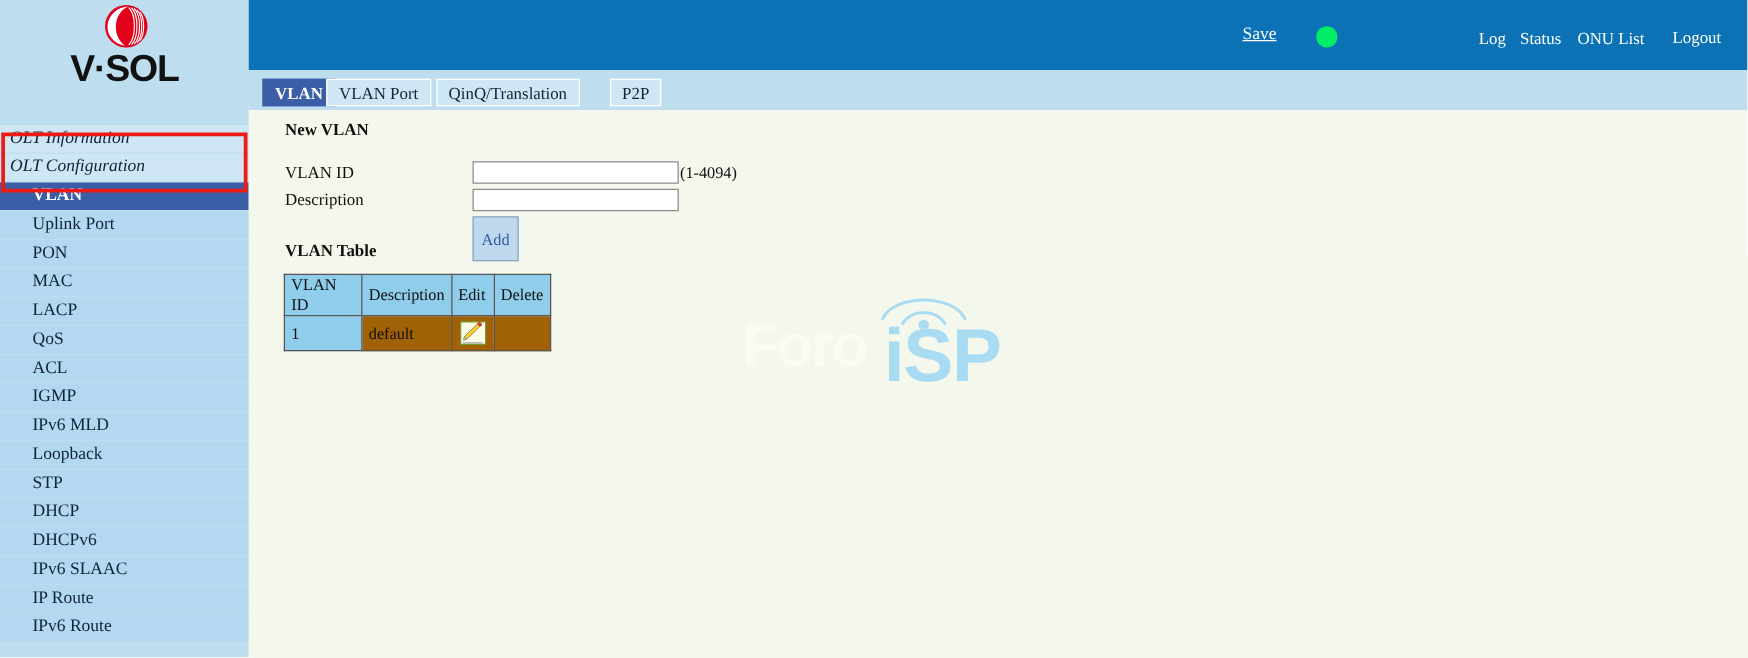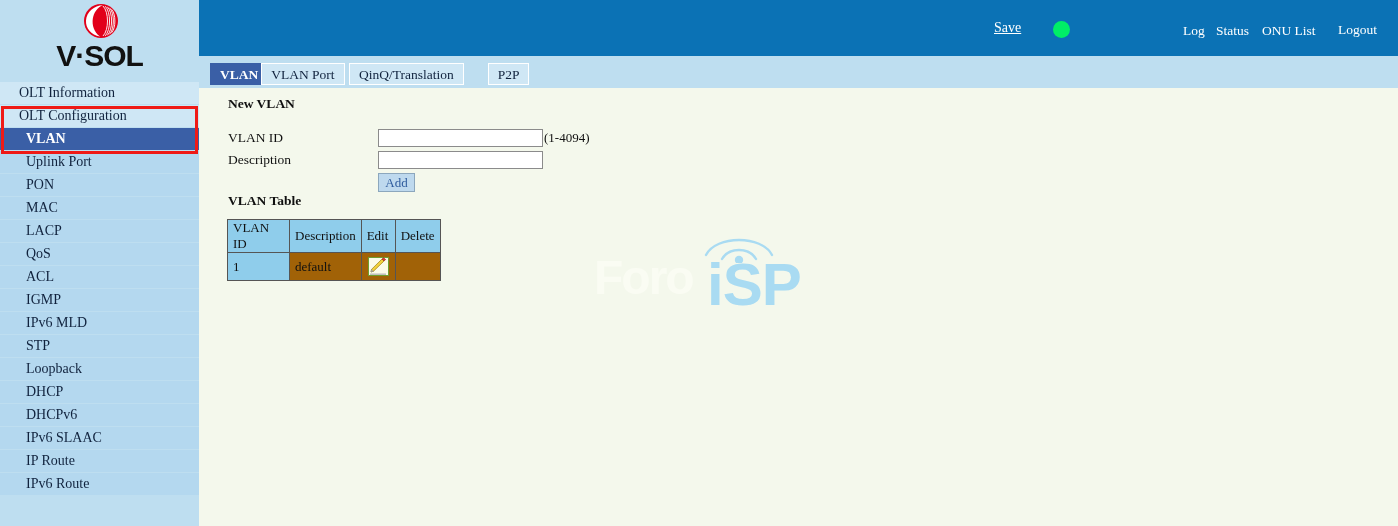--- a/index.html
+++ b/index.html
@@ -13,21 +13,21 @@
   #app { position: relative; width: 1398px; height: 526px; }
 
   
   #sidebar {
     position: absolute; left: 0; top: 0;
     width: 199px; height: 526px;
     background: #bedef0;
     overflow: hidden;
   }
   #logo-area {
-    height: 82px; width: 199px;
+    height: 100px; width: 199px;
     background: #bedef0;
     position: relative;
   }
   #logo-mark {
     position: absolute; left: 83px; top: 3px;
     width: 36px; height: 36px;
   }
   #logo-text {
     position: absolute; left: 0; top: 38px; width: 199px;
     text-align: center;
@@ -38,21 +38,21 @@
   }
   .menu { width: 199px; }
   .menu-item {
     height: 22px; line-height: 22px;
     font-size: 14px; color: #10223d;
     padding-left: 8px;
     margin-bottom: 1px;
     white-space: nowrap; overflow: hidden;
     cursor: pointer;
   }
-  .menu-item.top    { background: #cfe7f5; padding-left: 19px; }
+  .menu-item.top    { background: #cfe7f5; padding-left: 8px; font-style: italic; }
   .menu-item.sub    { background: #b4d8ef; padding-left: 26px; }
   .menu-item.active { background: #3a5fa6; color: #ffffff; font-weight: bold; padding-left: 26px; }
   #red-box {
     position: absolute; left: 1px; top: 106px;
     width: 197px; height: 48px;
     border: 3px solid #ef1a16;
     pointer-events: none;
   }
 
   
@@ -126,21 +126,21 @@
     padding: 0 3px;
   }
   #in-vlanid { left: 179px; top: 41px; }
   #in-desc   { left: 179px; top: 63px; }
   #hint-range {
     position: absolute; left: 345px; top: 42px;
     font-size: 13px; color: #101010;
   }
   #btn-add {
     position: absolute; left: 179px; top: 85px;
-    width: 37px; height: 19px;
+    width: 37px; height: 36px;
     background: #bed9ee;
     border: 1px solid #8ca7bd;
     color: #2f5c9e;
     font-family: "Liberation Serif", serif;
     font-size: 13px;
     line-height: 17px;
     text-align: center;
     cursor: pointer;
     padding: 0;
   }
@@ -218,22 +218,22 @@
         <div class="menu-item top">OLT Configuration</div>
         <div class="menu-item active">VLAN</div>
         <div class="menu-item sub">Uplink Port</div>
         <div class="menu-item sub">PON</div>
         <div class="menu-item sub">MAC</div>
         <div class="menu-item sub">LACP</div>
         <div class="menu-item sub">QoS</div>
         <div class="menu-item sub">ACL</div>
         <div class="menu-item sub">IGMP</div>
         <div class="menu-item sub">IPv6 MLD</div>
+        <div class="menu-item sub">Loopback</div>
         <div class="menu-item sub">STP</div>
-        <div class="menu-item sub">Loopback</div>
         <div class="menu-item sub">DHCP</div>
         <div class="menu-item sub">DHCPv6</div>
         <div class="menu-item sub">IPv6 SLAAC</div>
         <div class="menu-item sub">IP Route</div>
         <div class="menu-item sub">IPv6 Route</div>
       </div>
     <div id="red-box"></div>
   </div>
 
   <div id="header">

